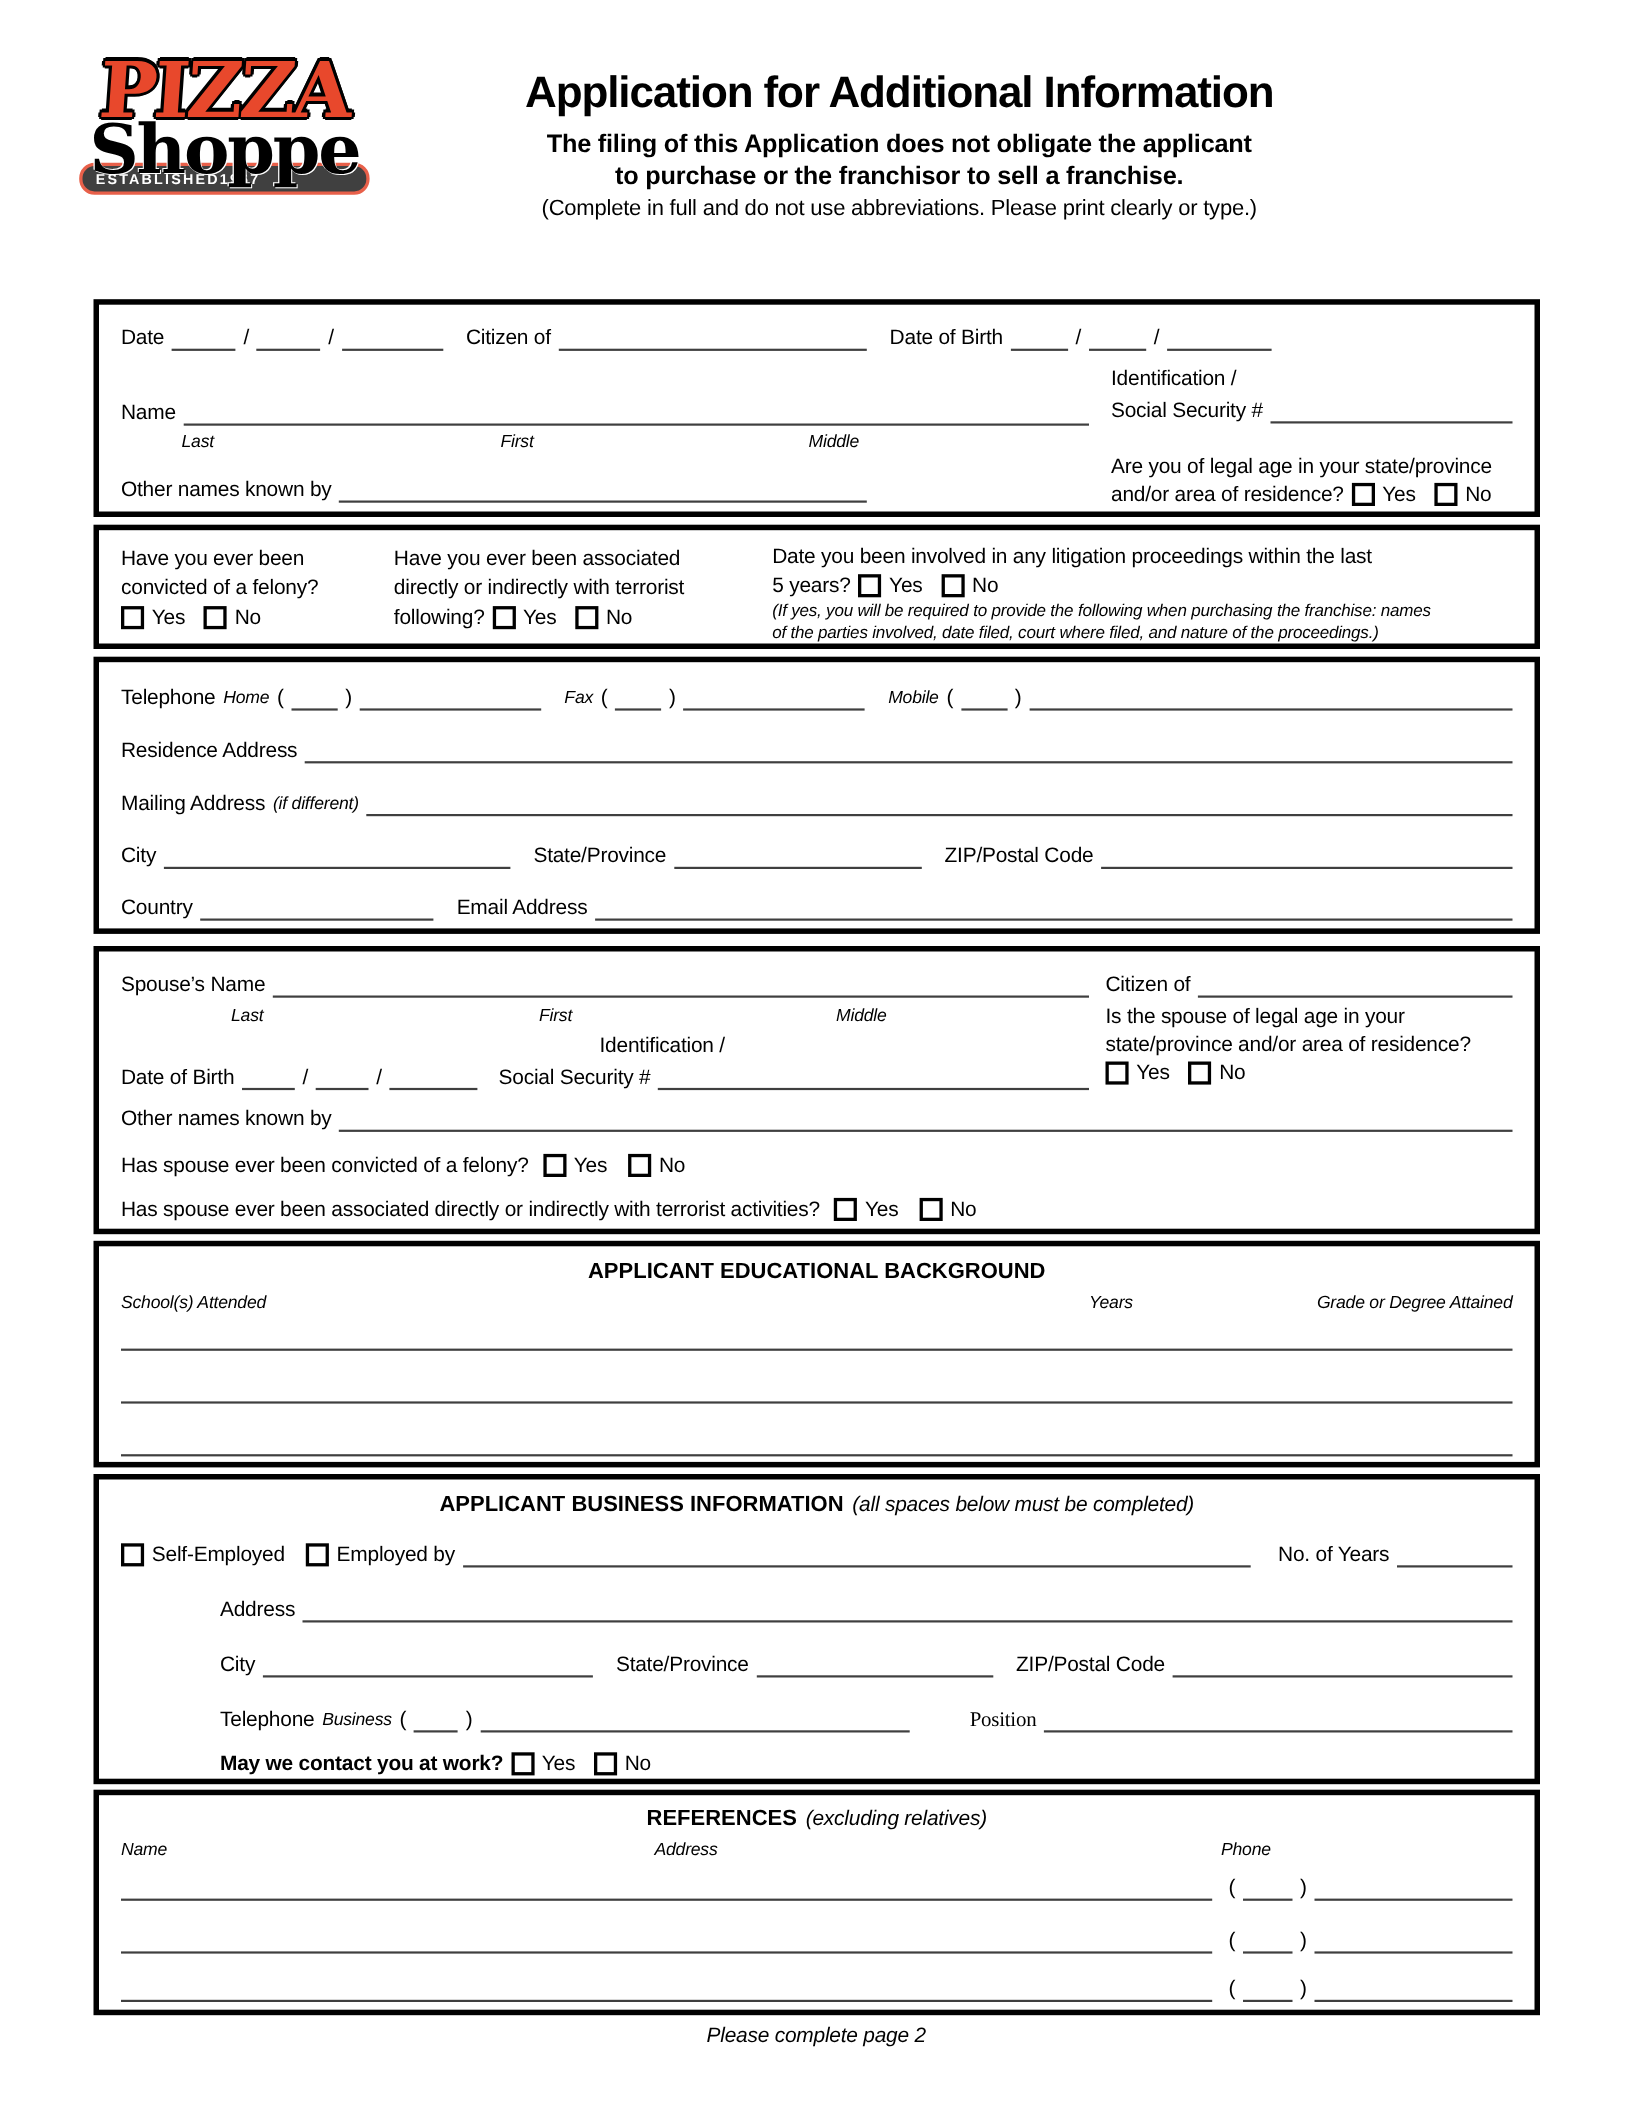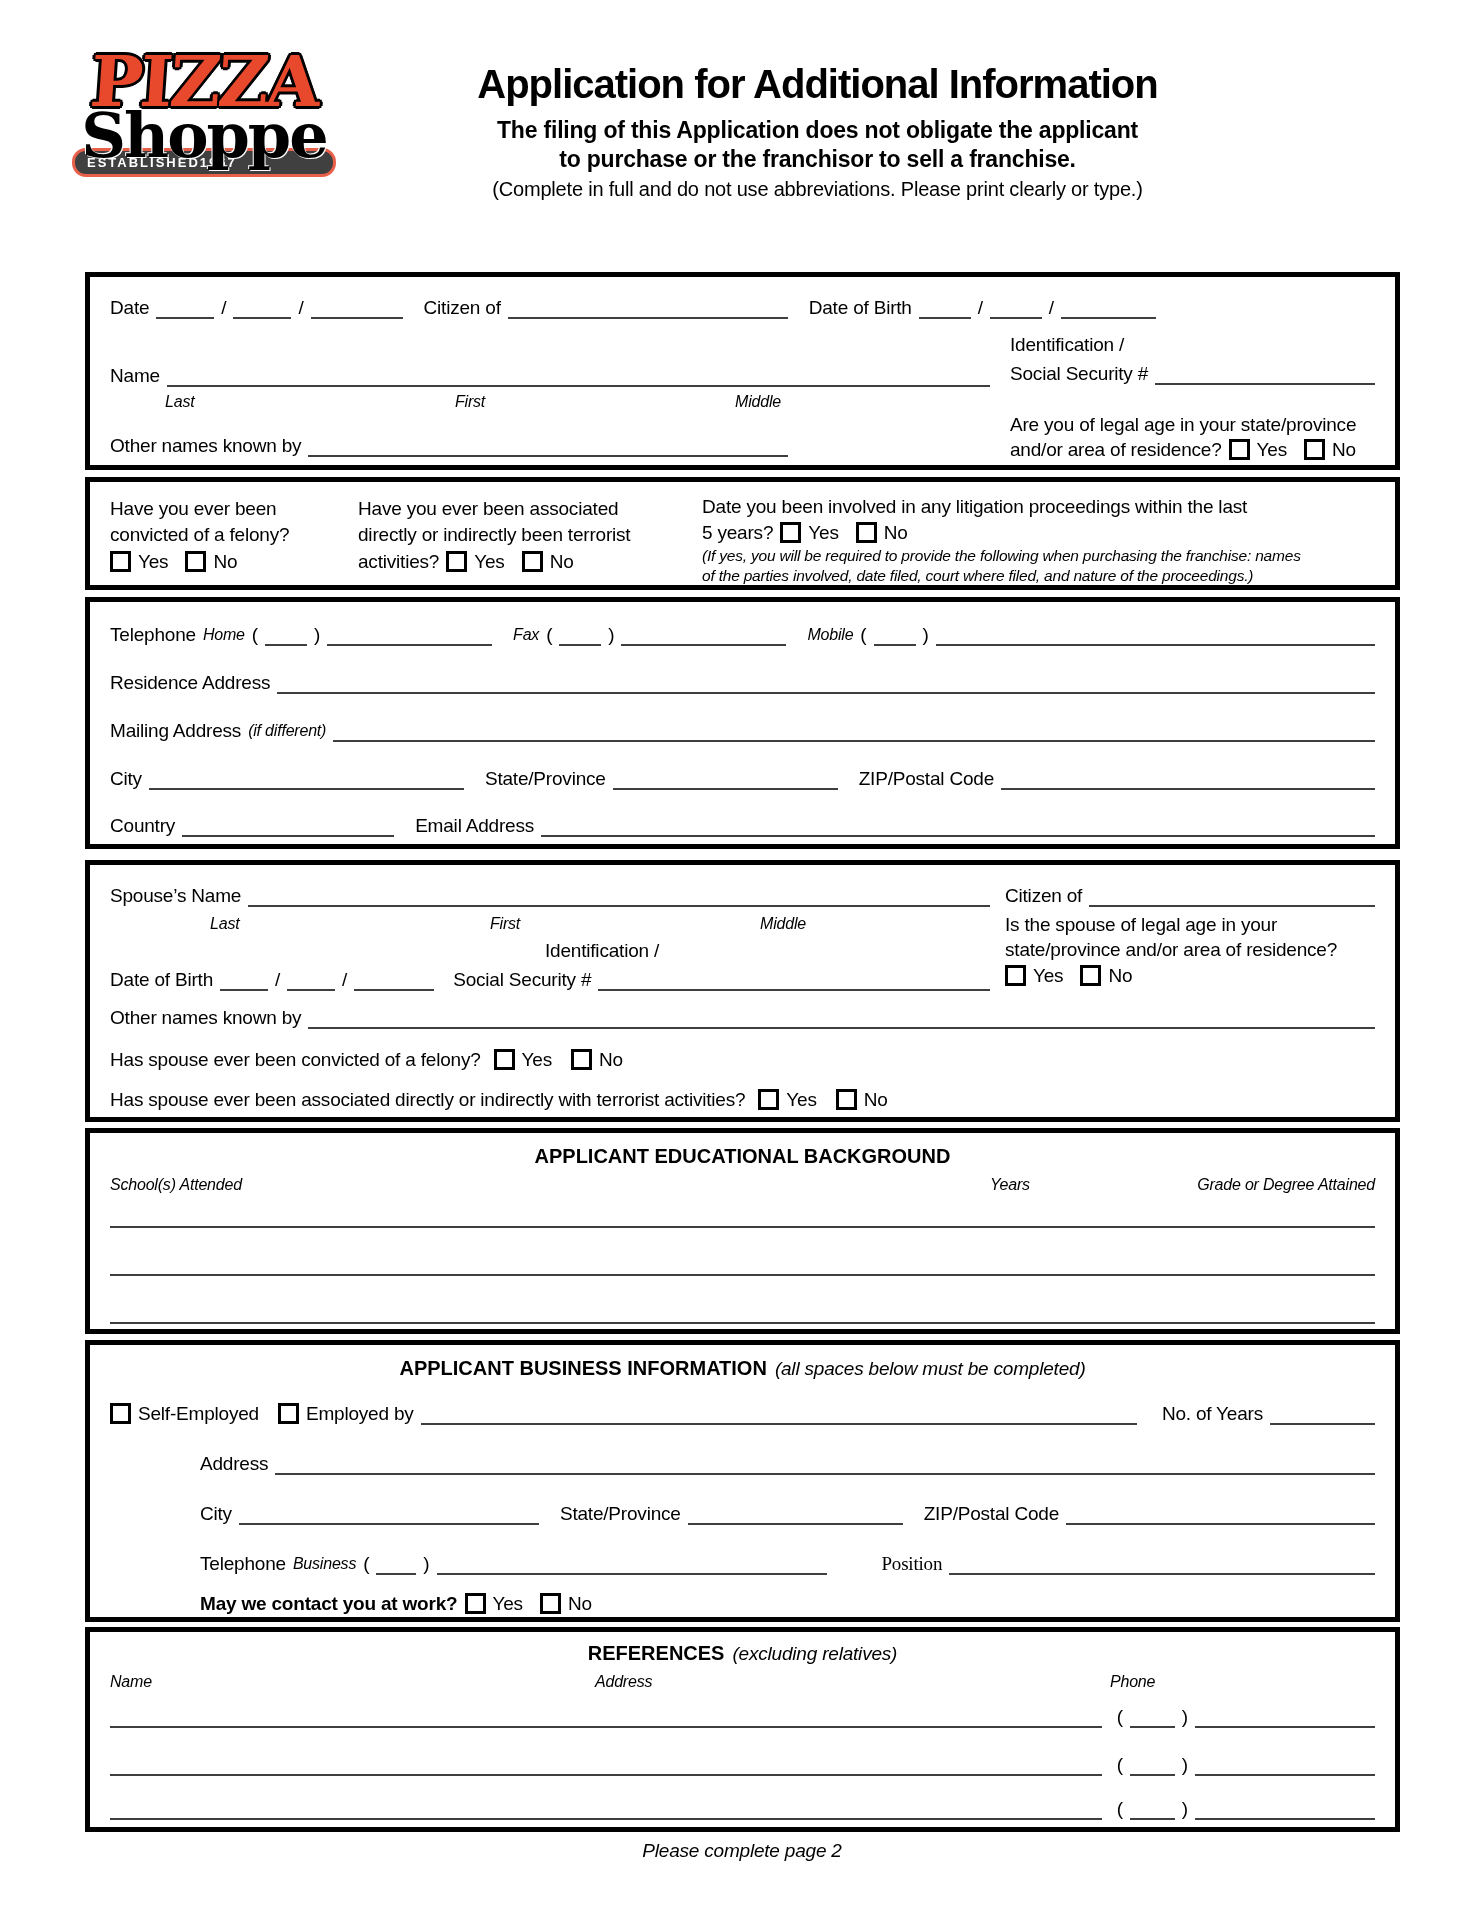--- a/index.html
+++ b/index.html
@@ -130,23 +130,23 @@
             <span>Yes</span>
           </span>
         <span class="cbg" style="margin-left:10px;">
             <span class="cb"></span>
             <span>No</span>
           </span>
       </div>
     </div>
     <div style="position:absolute;left:268px;top:14px;line-height:26px;">
       <div>Have you ever been associated</div>
-      <div>directly or indirectly been terrorist</div>
+      <div>directly or indirectly with terrorist</div>
       <div class="row" style="position:static;margin-top:3px;">
-        <span class="lbl">activities?</span>
+        <span class="lbl">following?</span>
         <span class="cbg">
             <span class="cb"></span>
             <span>Yes</span>
           </span>
         <span class="cbg" style="margin-left:10px;">
             <span class="cb"></span>
             <span>No</span>
           </span>
       </div>
     </div>

